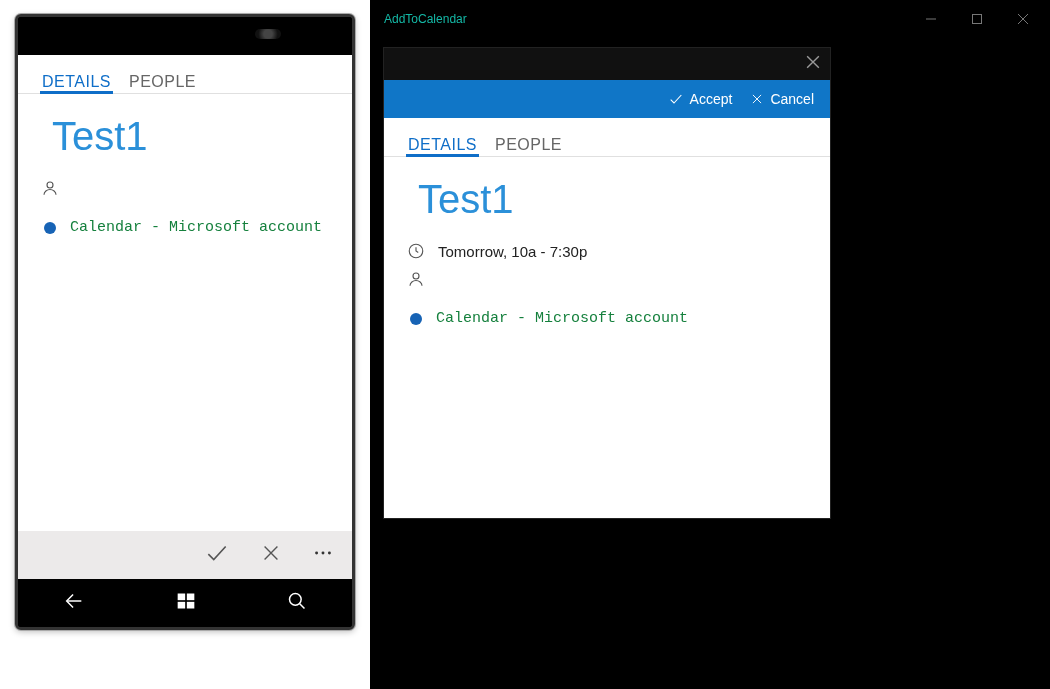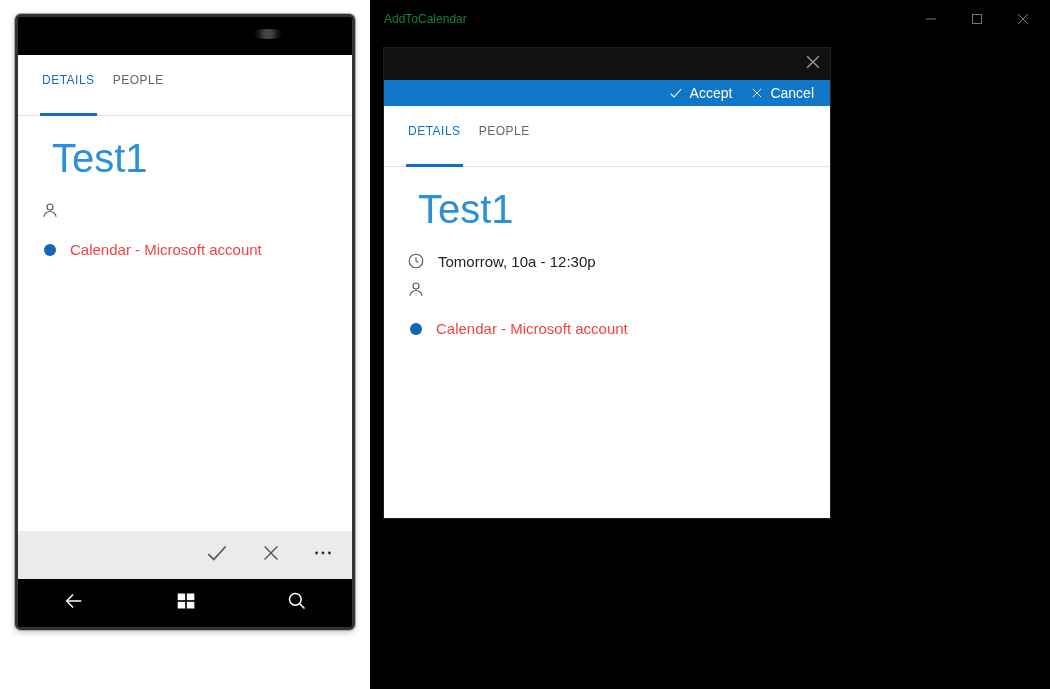--- a/index.html
+++ b/index.html
@@ -86,21 +86,21 @@
     flex: 1 1 auto;
     background: #000;
     position: relative;
     height: 689px;
   }
   .desk-titlebar {
     height: 38px;
     display: flex;
     align-items: center;
     padding: 0 4px;
-    color: #15803d;
+    color: #14b8a6;
     font-size: 12px;
   }
   .desk-titlebar .title { padding-left: 10px; flex: 1 1 auto; }
   .winctl {
     width: 46px; height: 32px; display:flex; align-items:center; justify-content:center;
     color:#777;
   }
   .winctl svg { stroke:#777; stroke-width:1; fill:none; }
   .dialog {
     position: absolute;
@@ -116,45 +116,45 @@
   .dialog-black {
     height: 32px;
     background: #111;
     display:flex;
     justify-content:flex-end;
     align-items:center;
     padding-right:10px;
     color:#999;
   }
   .dialog-blue {
-    height: 26px;
+    height: 38px;
     background: #1076c7;
     display:flex;
     justify-content:flex-end;
     align-items:center;
     gap: 18px;
     padding: 0 16px;
     color:#fff;
     font-size: 14px;
   }
   .blue-btn { display:flex; align-items:center; gap:6px; cursor:pointer; }
   .blue-btn svg { stroke:#fff; stroke-width:1.6; fill:none; }
 
   
   .tabs {
     display:flex;
     gap: 14px;
     padding: 14px 22px 0 22px;
     border-bottom:1px solid #e0e0e0;
   }
   .tab {
-    font-size: 12px;
+    font-size: 16px;
     letter-spacing: .5px;
     color:#666;
-    padding: 4px 2px 28px 2px;
+    padding: 4px 2px 2px 2px;
     cursor:pointer;
     position:relative;
   }
   .tab.active {
     color:#0f6ec8;
   }
   .tab.active::after {
     content:"";
     position:absolute;
     left:0; right:0; bottom:-1px;
@@ -172,21 +172,21 @@
     margin: 6px 0 20px 12px;
   }
   .row { display:flex; align-items:center; gap:12px; color:#222; font-size:15px; margin:10px 0; }
   .row .icon { color:#555; flex:0 0 20px; display:flex; justify-content:center; }
   .dot {
     width:12px; height:12px; border-radius:50%;
     background:#1763b5;
     flex:0 0 12px;
     margin-left:4px;
   }
-  .calrow { display:flex; align-items:center; gap:14px; margin-top:22px; font-size:15px; color:#ef4444; }
+  .calrow { display:flex; align-items:center; gap:14px; margin-top:22px; font-size:15px; color:#15803d;font-family:Liberation Mono, monospace; }
 
   
   .icon svg { stroke:#555; stroke-width:1.5; fill:none; }
 
 </style>
 </head>
 <body>
 
 <div class="root">
 
@@ -317,21 +317,21 @@
       <div class="card-body">
         <div class="event-title">Test1</div>
 
         <div class="row">
           <span class="icon">
             <svg width="18" height="18" viewBox="0 0 24 24">
                 <circle cx="12" cy="12" r="9"></circle>
                 <path d="M12 7v5l3 2"></path>
               </svg>
           </span>
-          <span>Tomorrow, 10a - 12:30p</span>
+          <span>Tomorrow, 10a - 7:30p</span>
         </div>
 
         <div class="row">
           <span class="icon">
             <svg width="18" height="18" viewBox="0 0 24 24">
                 <circle cx="12" cy="8" r="4"></circle>
                 <path d="M4 21c0-4 4-7 8-7s8 3 8 7"></path>
               </svg>
           </span>
         </div>

